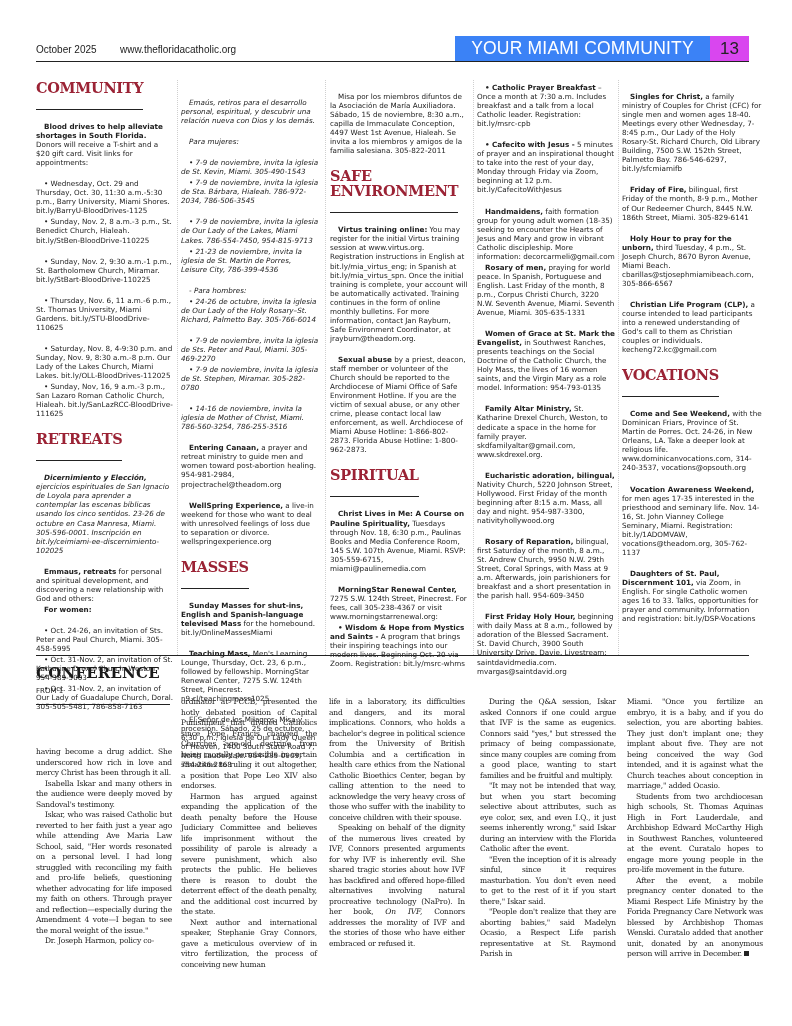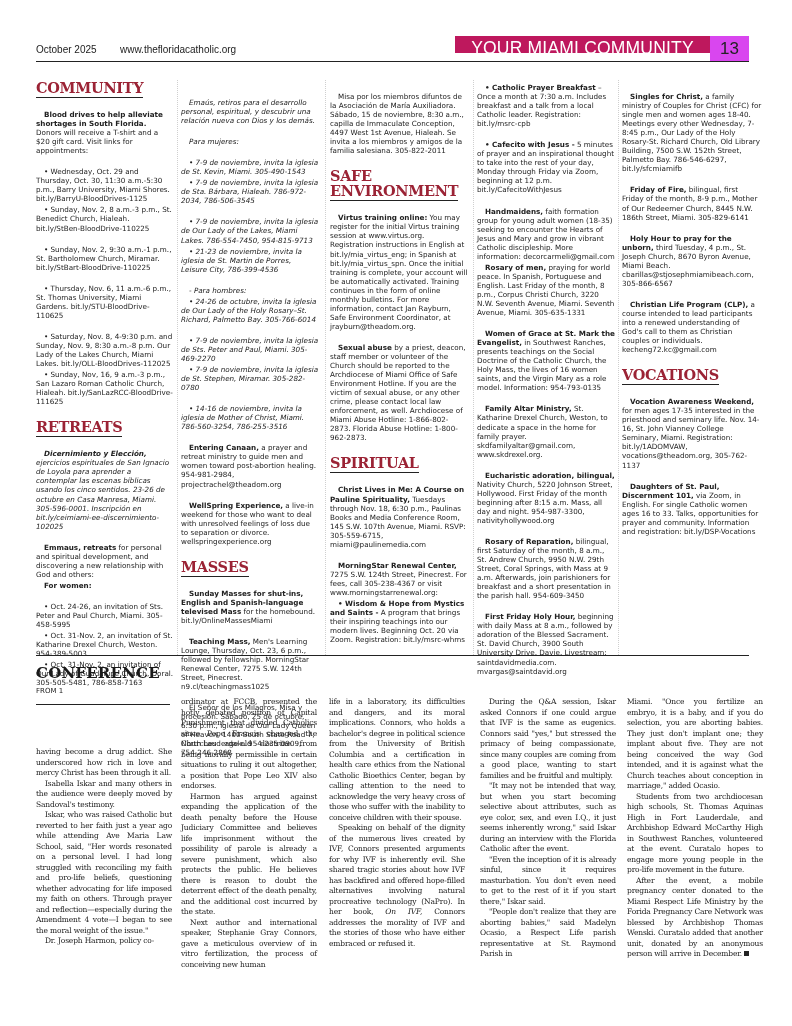--- a/index.html
+++ b/index.html
@@ -3,35 +3,35 @@
 <meta charset="utf-8">
 <style>
   * { box-sizing: border-box; margin: 0; padding: 0; }
   html, body { width: 792px; height: 1026px; background: #ffffff; overflow: hidden; }
   body { position: relative; color: #1a1a1a; font-family: "DejaVu Sans", sans-serif; }
 
   
   .masthead { position: absolute; left: 36px; top: 36px; width: 713px; height: 26px; border-bottom: 1.2px solid #222; }
   .masthead .date { position: absolute; left: 0; top: 8px; font-family: "Liberation Sans", sans-serif; font-size: 10px; color: #222; }
   .masthead .url { position: absolute; left: 84px; top: 8px; font-family: "Liberation Sans", sans-serif; font-size: 10px; color: #222; }
-  .masthead .section-bar { position: absolute; left: 419px; top: 0; width: 255px; height: 17px; background: #be185d; color: #fff; font-family: "Liberation Sans", sans-serif; font-size: 17.5px; text-align: center; line-height: 25px; letter-spacing: 0.2px; }
+  .masthead .section-bar { position: absolute; left: 419px; top: 0; width: 255px; height: 25px; background: #3b82f6; color: #fff; font-family: "Liberation Sans", sans-serif; font-size: 17.5px; text-align: center; line-height: 25px; letter-spacing: 0.2px; }
   .masthead .page-no { position: absolute; left: 674px; top: 0; width: 39px; height: 25px; background: #d946ef; color: #222; font-family: "Liberation Sans", sans-serif; font-size: 17px; text-align: center; line-height: 25px; }
 
   
   .listings { position: absolute; left: 36px; top: 80px; width: 713px; height: 575px; }
   .col { position: absolute; top: 0; width: 138px; font-family: "DejaVu Sans", sans-serif; font-size: 7.2px; line-height: 9.05px; color: #222; }
   .col.c1 { left: 0; }
   .col.c2 { left: 145px; }
   .col.c3 { left: 294px; }
   .col.c4 { left: 441px; }
   .col.c5 { left: 586px; width: 140px; }
   .col-sep { position: absolute; top: 0; width: 0; height: 575px; border-left: 1px dotted #cfcfcf; }
 
   .sec-head { font-family: "DejaVu Serif", serif; font-weight: bold; color: #9b2335; font-size: 14.5px; line-height: 15px; margin: 0 0 3px 0; letter-spacing: -0.3px; }
-  .sec-head span.u { display: inline-block; border-bottom: 1.3px solid #222; padding-bottom: 2px; }
+  .sec-head span.u { display: inline-block; border-bottom: 1.3px solid #222; padding-bottom: 14px; }
   .sec-gap { height: 12px; }
   .p { text-indent: 8px; margin-bottom: 1px; margin-top: 12px; }
   .p.gap { margin-top: 2px; }
   b { font-weight: bold; }
   i { font-style: italic; }
 
   
   .divider { position: absolute; left: 36px; top: 655px; width: 713px; height: 0; border-top: 1.4px solid #222; }
 
   
@@ -131,20 +131,21 @@
     <p class="p"><b>First Friday Holy Hour,</b><span> beginning with daily Mass at 8 a.m., followed by adoration of the Blessed Sacrament. St. David Church, 3900 South University Drive, Davie. Livestream: saintdavidmedia.com. mvargas@saintdavid.org</span></p>
   </div>
 
   <div class="col c5">
     <p class="p"><b>Singles for Christ,</b><span> a family ministry of Couples for Christ (CFC) for single men and women ages 18-40. Meetings every other Wednesday, 7-8:45 p.m., Our Lady of the Holy Rosary-St. Richard Church, Old Library Building, 7500 S.W. 152th Street, Palmetto Bay. 786-546-6297, bit.ly/sfcmiamifb</span></p>
     <p class="p"><b>Friday of Fire,</b><span> bilingual, first Friday of the month, 8-9 p.m., Mother of Our Redeemer Church, 8445 N.W. 186th Street, Miami. 305-829-6141</span></p>
     <p class="p"><b>Holy Hour to pray for the unborn,</b><span> third Tuesday, 4 p.m., St. Joseph Church, 8670 Byron Avenue, Miami Beach. cbarillas@stjosephmiamibeach.com, 305-866-6567</span></p>
     <p class="p"><b>Christian Life Program (CLP),</b><span> a course intended to lead participants into a renewed understanding of God's call to them as Christian couples or individuals. kecheng72.kc@gmail.com</span></p>
     <div class="sec-gap"></div>
     <h2 class="sec-head"><span class="u">VOCATIONS</span></h2>
+    <p class="p"><b>Come and See Weekend,</b><span> with the Dominican Friars, Province of St. Martin de Porres. Oct. 24-26, in New Orleans, LA. Take a deeper look at religious life. www.dominicanvocations.com, 314-240-3537, vocations@opsouth.org</span></p>
     <p class="p"><b>Vocation Awareness Weekend,</b><span> for men ages 17-35 interested in the priesthood and seminary life. Nov. 14-16, St. John Vianney College Seminary, Miami. Registration: bit.ly/1ADOMVAW, vocations@theadom.org, 305-762-1137</span></p>
     <p class="p"><b>Daughters of St. Paul, Discernment 101,</b><span> via Zoom, in English. For single Catholic women ages 16 to 33. Talks, opportunities for prayer and community. Information and registration: bit.ly/DSP-Vocations</span></p>
   </div>
 </section>
 
 <div class="divider"></div>
 
 <div class="conf-head">
   <div class="title">CONFERENCE</div>
   <div class="from">FROM 1</div>

